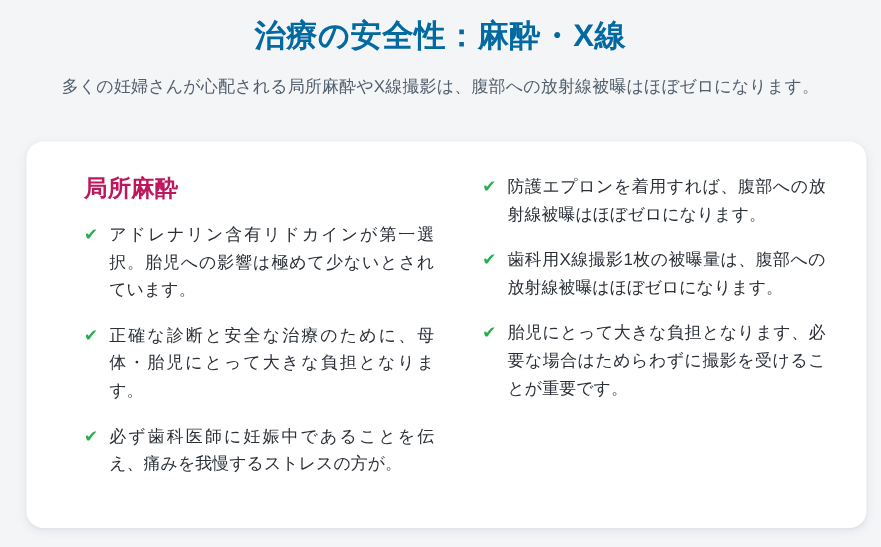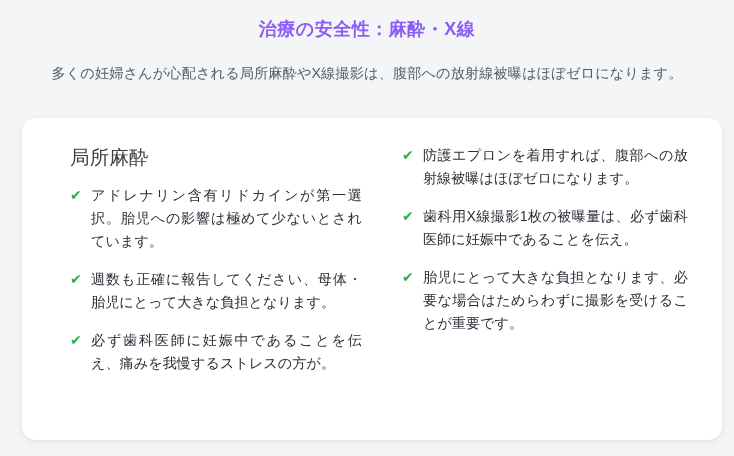--- a/index.html
+++ b/index.html
@@ -23,24 +23,24 @@
   }
 
   
   .header {
     padding-top: 12px;
     text-align: center;
   }
 
   .page-title {
     margin: 0;
-    font-size: 18px;
+    font-size: 26px;
     line-height: 34px;
     font-weight: bold;
-    color: #8b5cf6;
+    color: #0369a1;
     letter-spacing: 0.5px;
   }
 
   .page-subtitle {
     margin: 0;
     padding-top: 17px;
     font-size: 14.2px;
     line-height: 20px;
     font-weight: normal;
     color: #525e6b;
@@ -78,22 +78,22 @@
   .column-right {
     width: 330px;
     padding-left: 30px;
     padding-right: 4px;
   }
 
   .column-heading {
     margin: 0 0 14px 0;
     font-size: 19.5px;
     line-height: 26px;
-    font-weight: normal;
-    color: #404040;
+    font-weight: bold;
+    color: #be185d;
     letter-spacing: 0.2px;
   }
 
   .bullet-list {
     list-style: none;
     margin: 0;
     padding: 0;
   }
 
   .bullet-item {
@@ -143,38 +143,38 @@
 
     <div class="column column-left">
       <h2 class="column-heading">局所麻酔</h2>
       <ul class="bullet-list">
         <li class="bullet-item">
           <span class="check-icon">✔</span>
           <span class="bullet-text">アドレナリン含有リドカインが第一選択。胎児への影響は極めて少ないとされています。</span>
         </li>
         <li class="bullet-item">
           <span class="check-icon">✔</span>
-          <span class="bullet-text">週数も正確に報告してください、母体・胎児にとって大きな負担となります。</span>
+          <span class="bullet-text">正確な診断と安全な治療のために、母体・胎児にとって大きな負担となります。</span>
         </li>
         <li class="bullet-item">
           <span class="check-icon">✔</span>
           <span class="bullet-text">必ず歯科医師に妊娠中であることを伝え、痛みを我慢するストレスの方が。</span>
         </li>
       </ul>
     </div>
 
     <div class="column column-right">
       <ul class="bullet-list">
         <li class="bullet-item">
           <span class="check-icon">✔</span>
           <span class="bullet-text">防護エプロンを着用すれば、腹部への放射線被曝はほぼゼロになります。</span>
         </li>
         <li class="bullet-item">
           <span class="check-icon">✔</span>
-          <span class="bullet-text">歯科用X線撮影1枚の被曝量は、必ず歯科医師に妊娠中であることを伝え。</span>
+          <span class="bullet-text">歯科用X線撮影1枚の被曝量は、腹部への放射線被曝はほぼゼロになります。</span>
         </li>
         <li class="bullet-item">
           <span class="check-icon">✔</span>
           <span class="bullet-text">胎児にとって大きな負担となります、必要な場合はためらわずに撮影を受けることが重要です。</span>
         </li>
       </ul>
     </div>
 
   </div>
 

